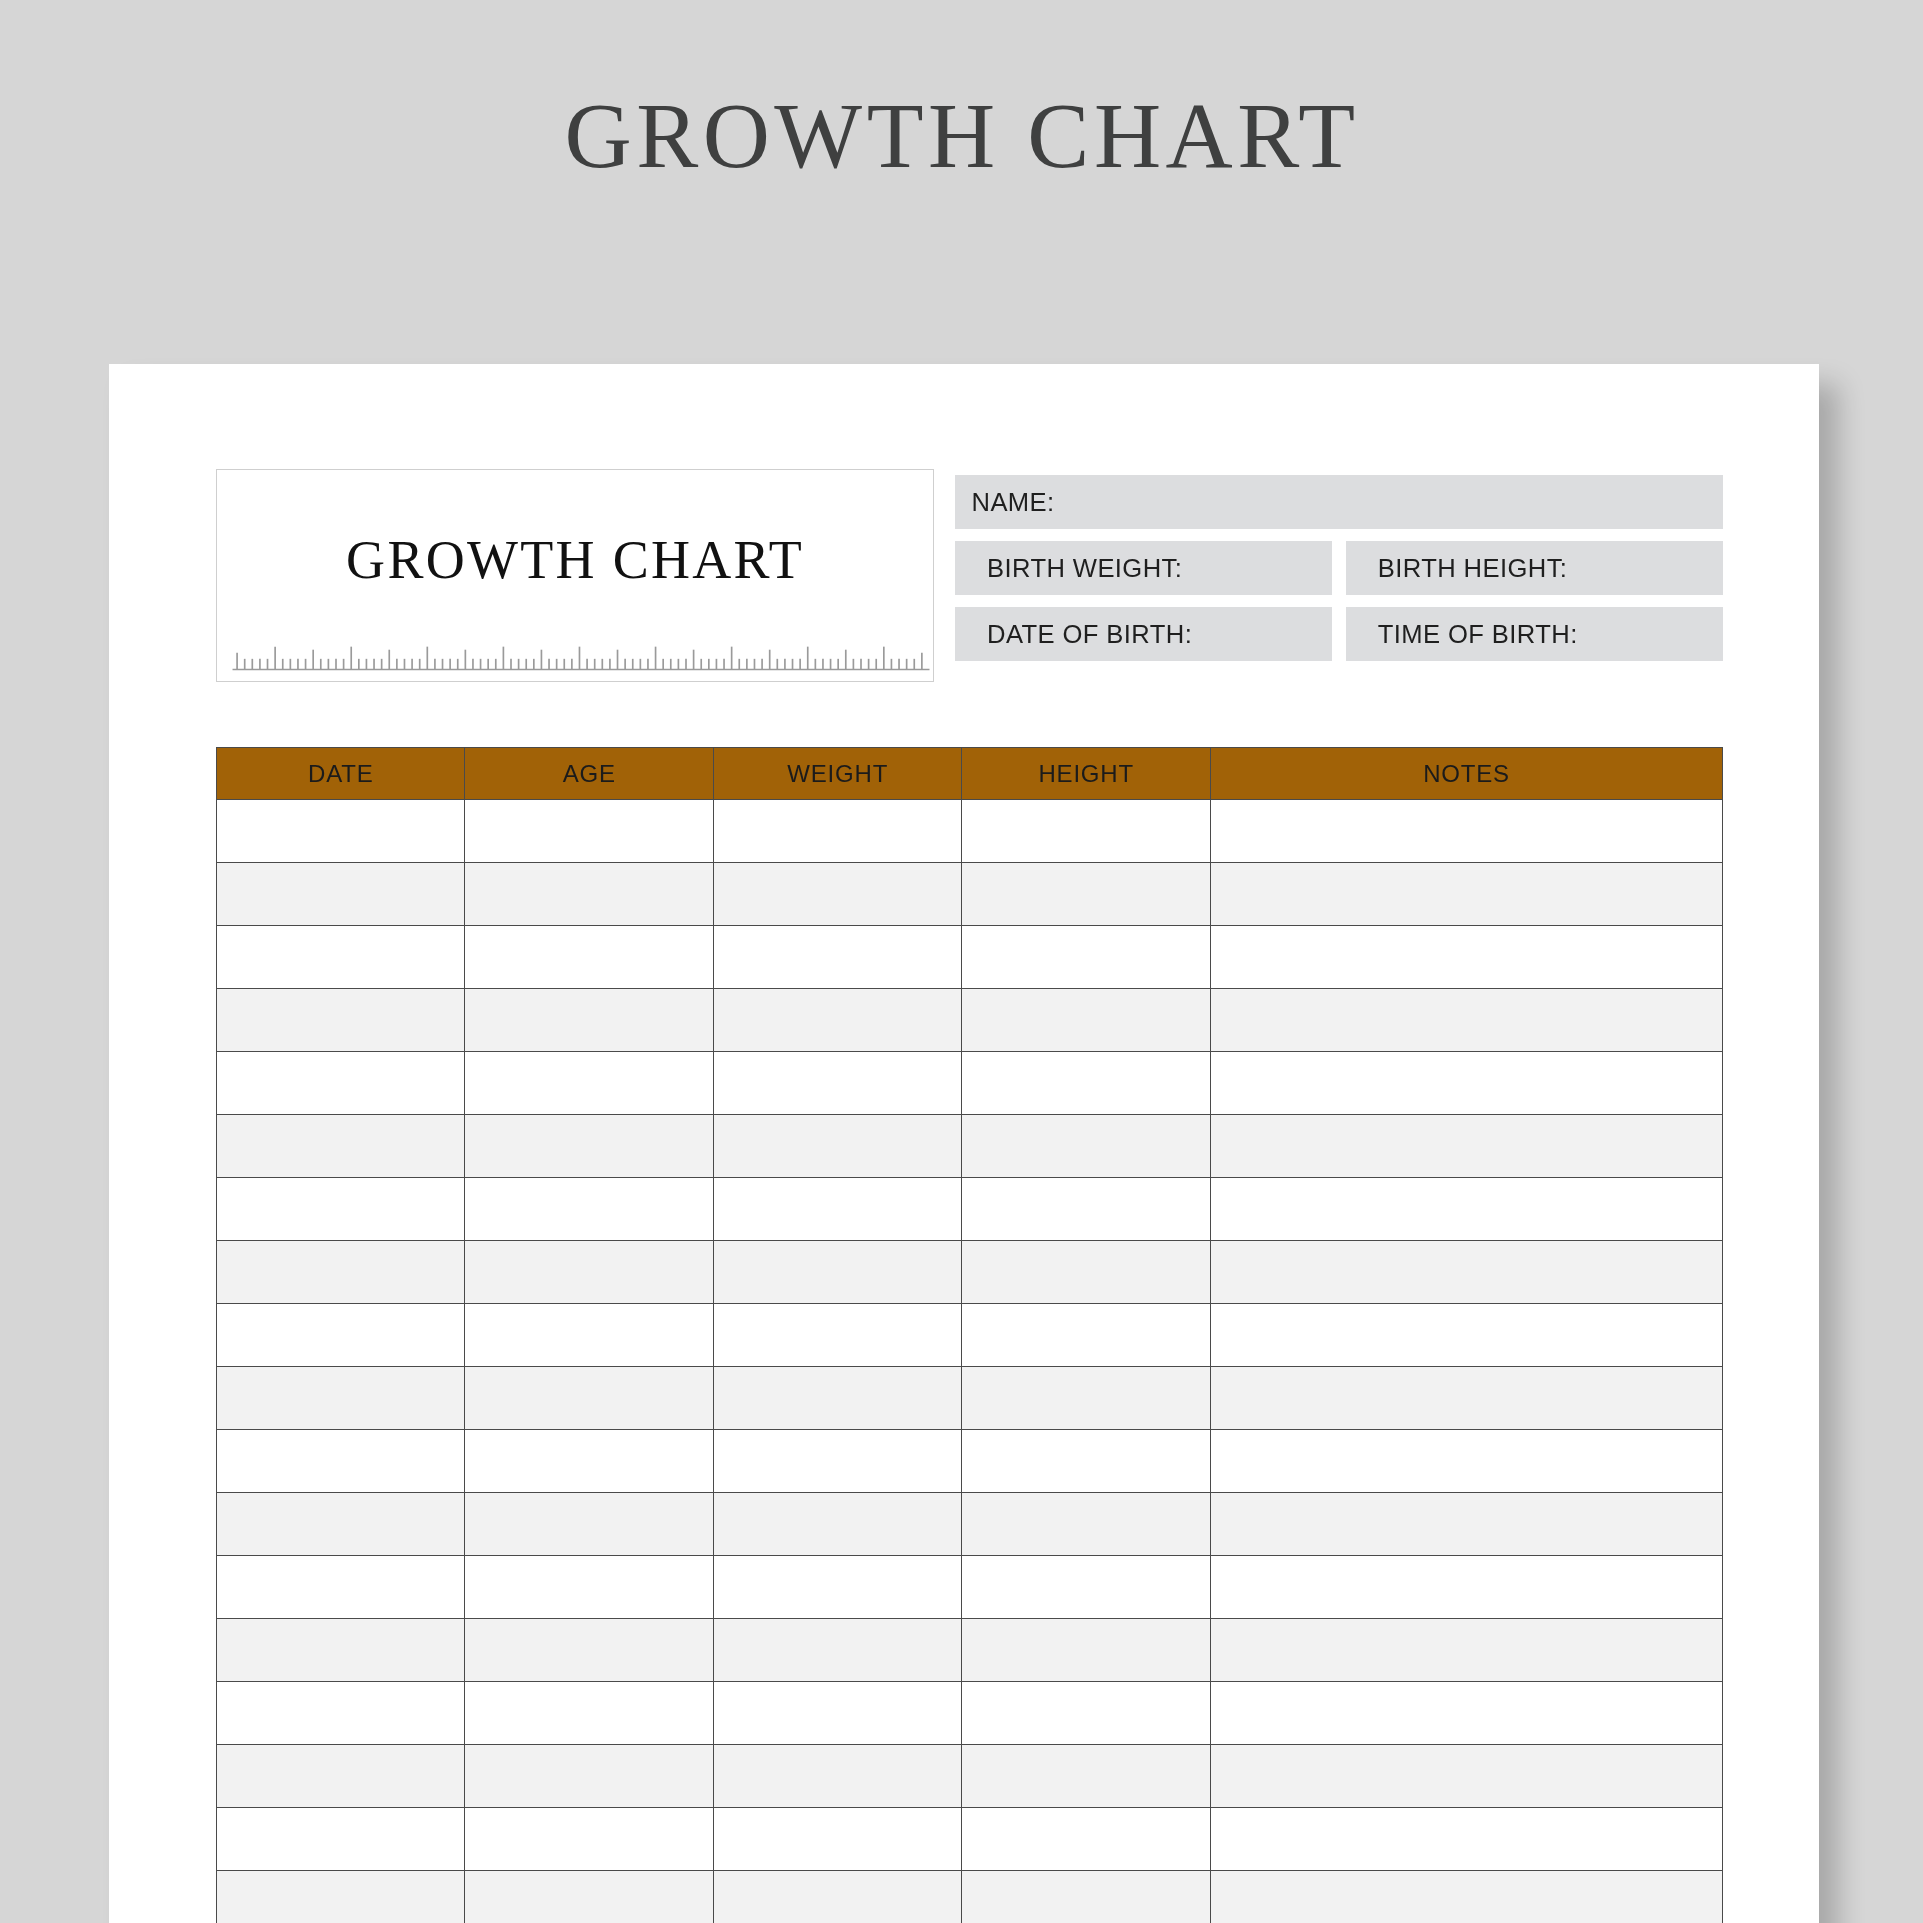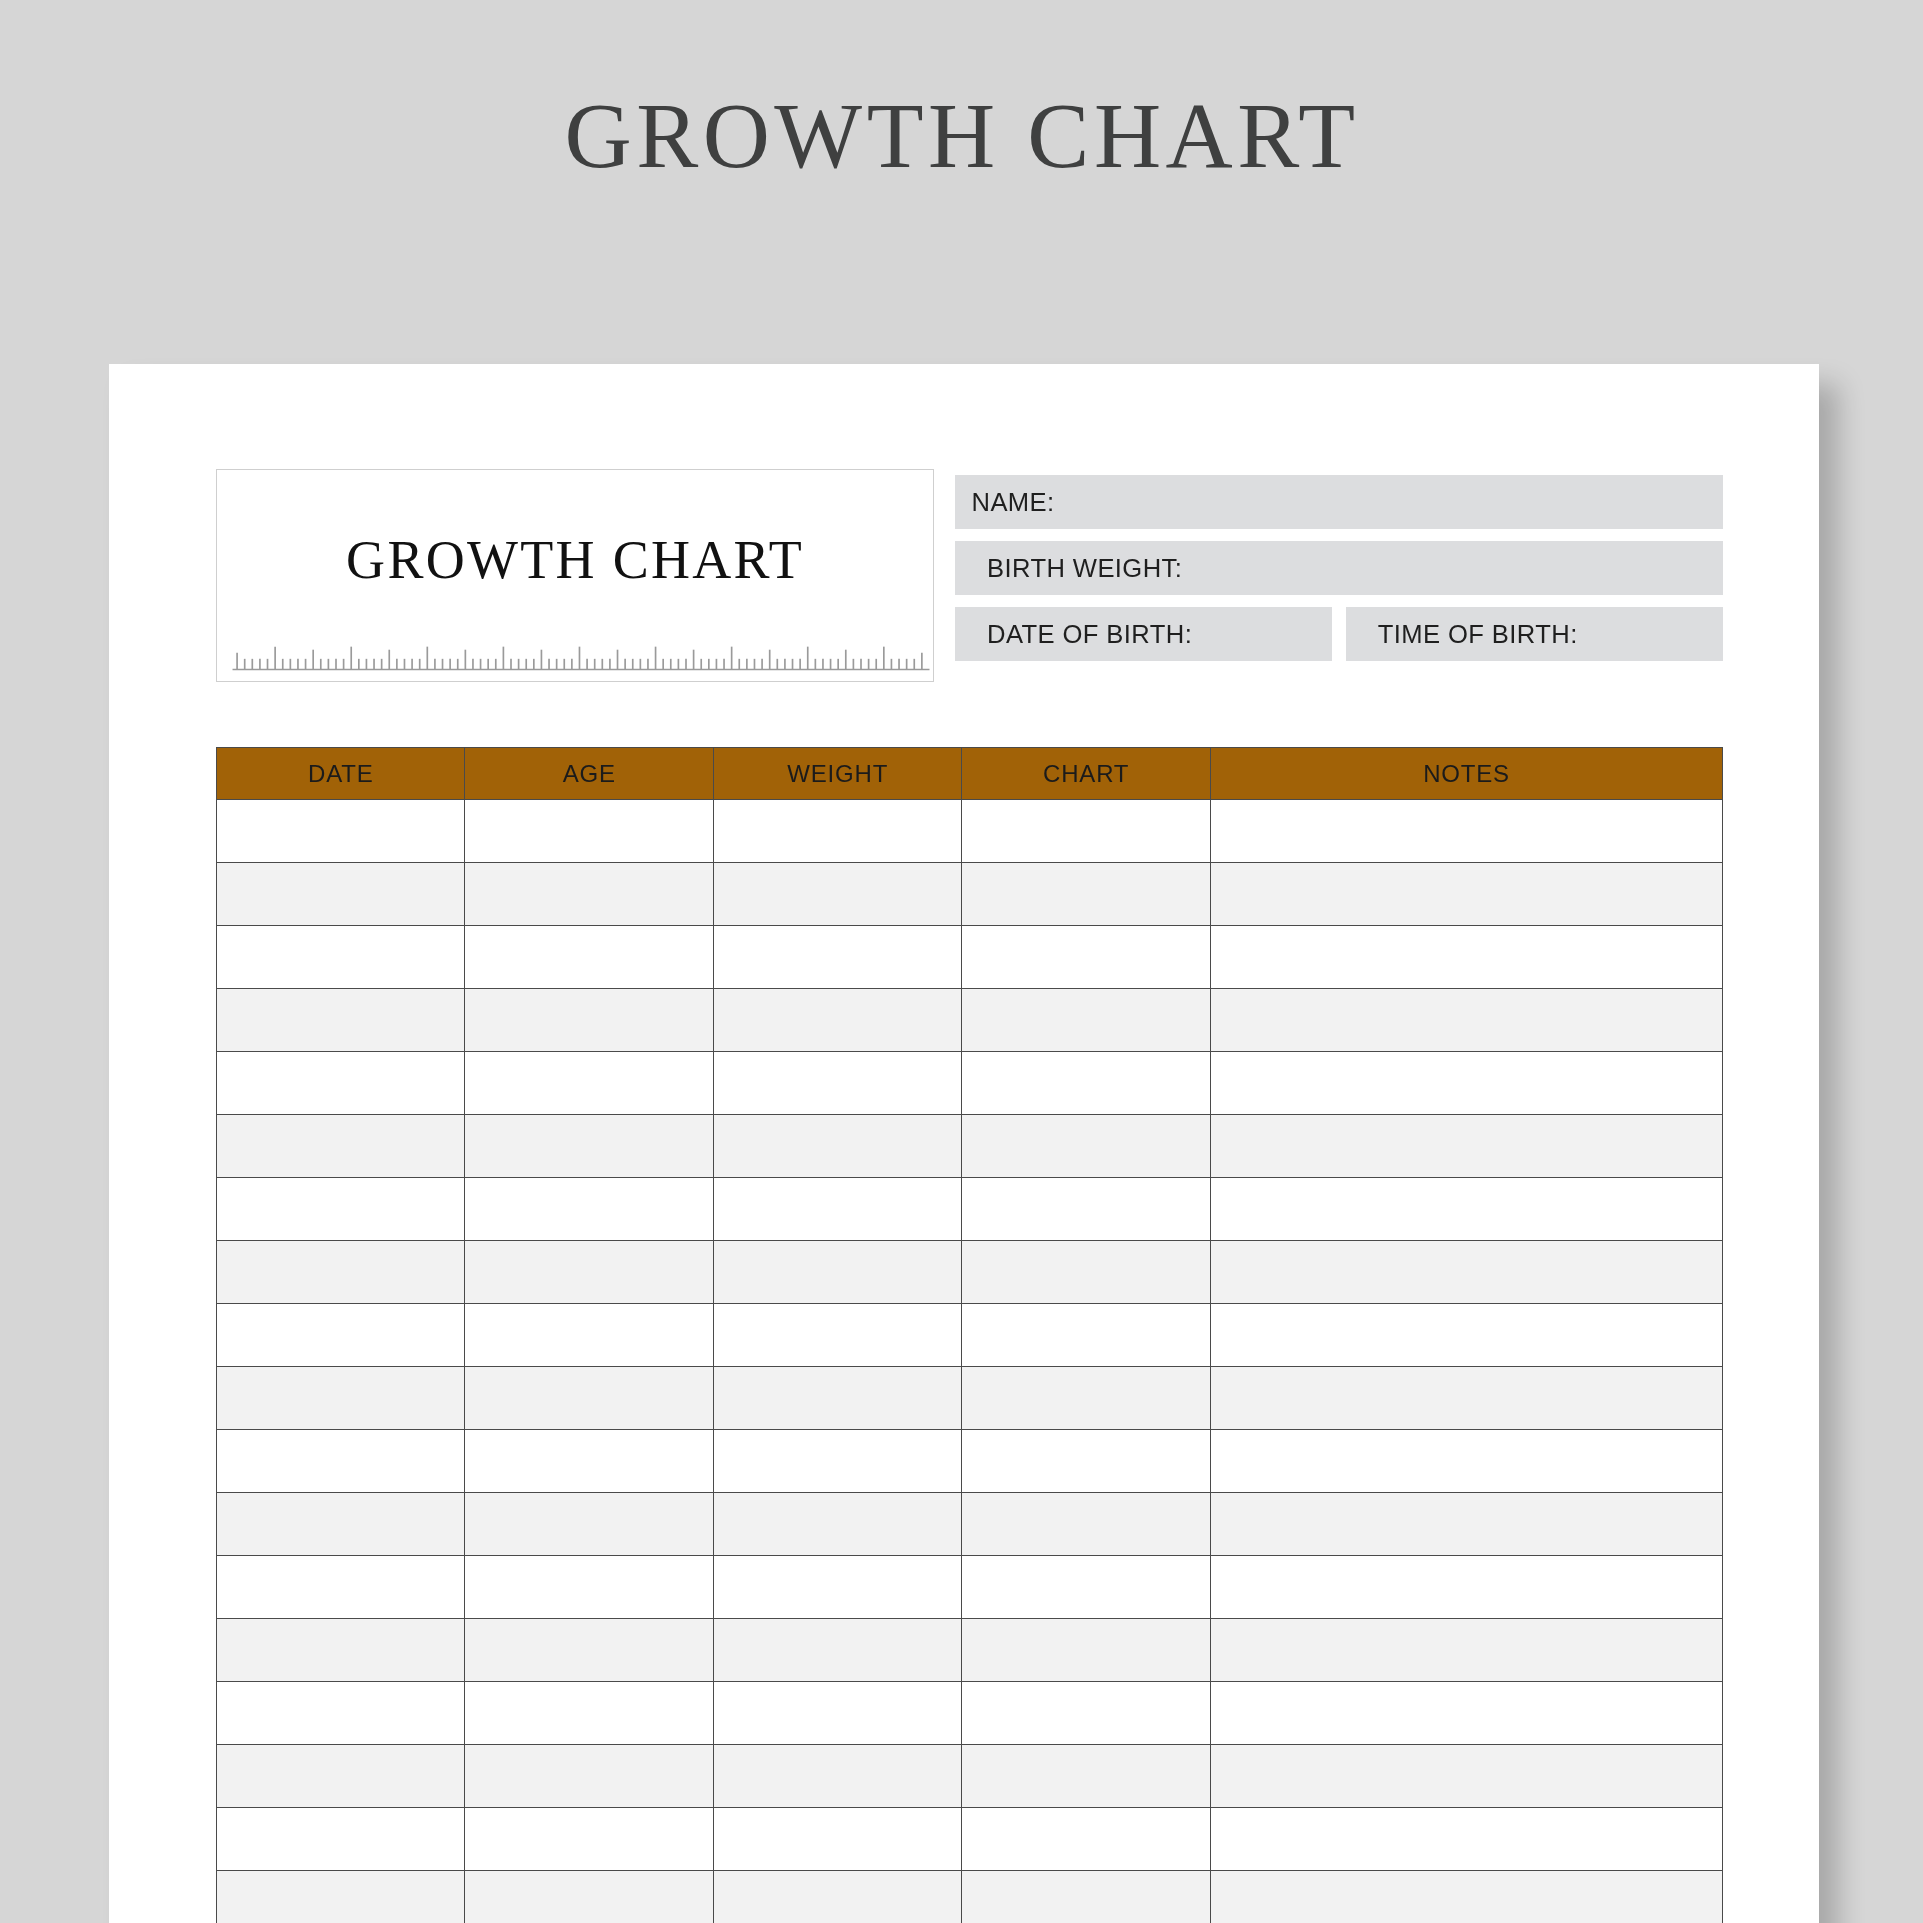--- a/index.html
+++ b/index.html
@@ -252,20 +252,23 @@
     </div>
 
     <div class="fields">
       <div class="field">
         <span>NAME:</span>
       </div>
       <div class="field-row">
         <div class="field">
           <span>BIRTH WEIGHT:</span>
         </div>
+        <div class="field">
+          <span>BIRTH HEIGHT:</span>
+        </div>
       </div>
       <div class="field-row">
         <div class="field">
           <span>DATE OF BIRTH:</span>
         </div>
         <div class="field">
           <span>TIME OF BIRTH:</span>
         </div>
       </div>
     </div>
@@ -279,21 +282,21 @@
           <col class="c-age">
           <col class="c-weight">
           <col class="c-height">
           <col class="c-notes">
       </colgroup>
       <thead>
         <tr>
           <th>DATE</th>
           <th>AGE</th>
           <th>WEIGHT</th>
-          <th>CHART</th>
+          <th>HEIGHT</th>
           <th>NOTES</th>
         </tr>
       </thead>
       <tbody>
           <tr>
             <td></td>
             <td></td>
             <td></td>
             <td></td>
             <td></td>

